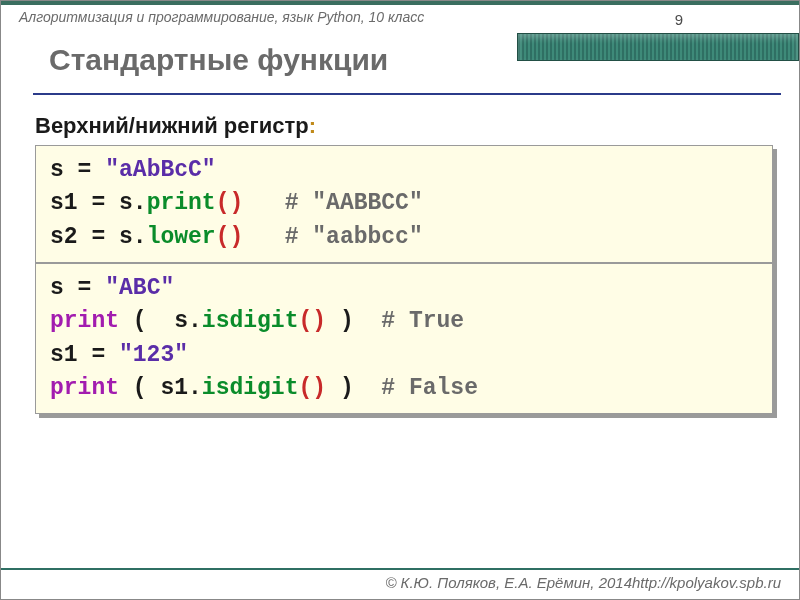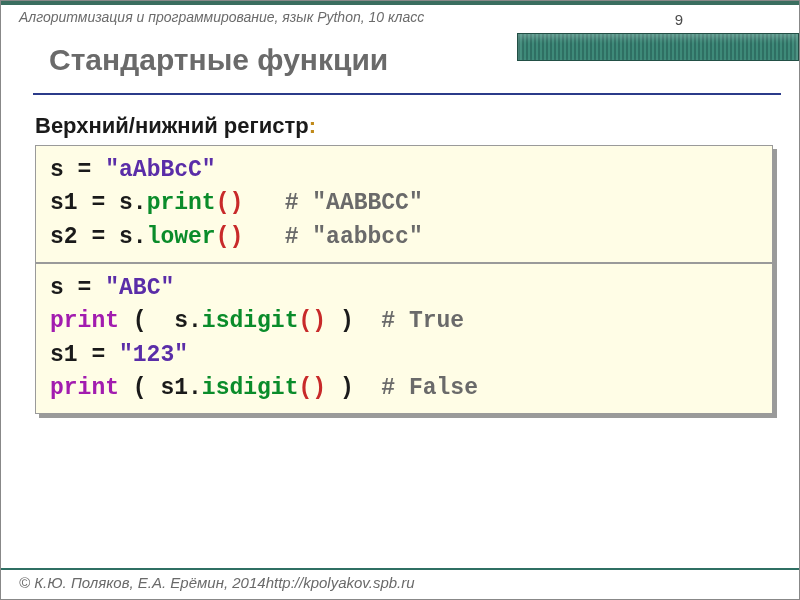--- a/index.html
+++ b/index.html
@@ -98,21 +98,21 @@
   .cmt  { color: #6a6a6a; }   
 
   .footer {
     position: absolute;
     bottom: 0;
     left: 0;
     right: 0;
     border-top: 2px solid #2f6f63;
     padding: 4px 18px 8px 18px;
     display: flex;
-    justify-content: flex-start;
+    justify-content: flex-end;
     color: #6a6a6a;
     font-style: italic;
     font-size: 15px;
   }
 </style>
 </head>
 <body>
 
 <div class="slide">
   <div class="topband"></div>

